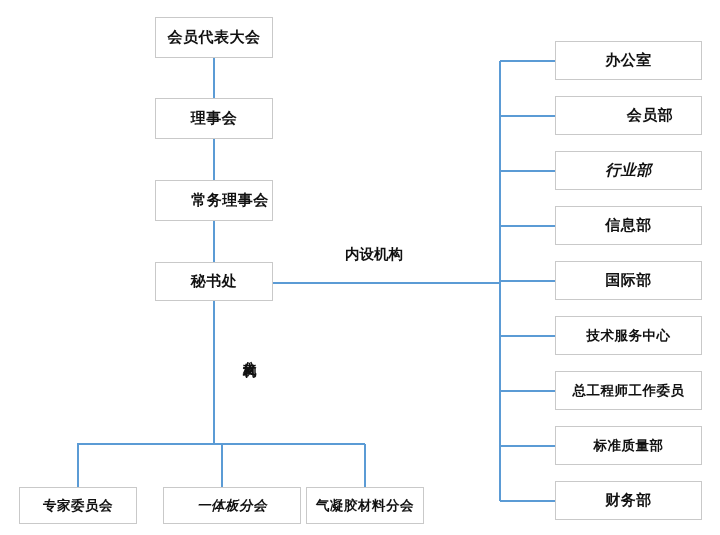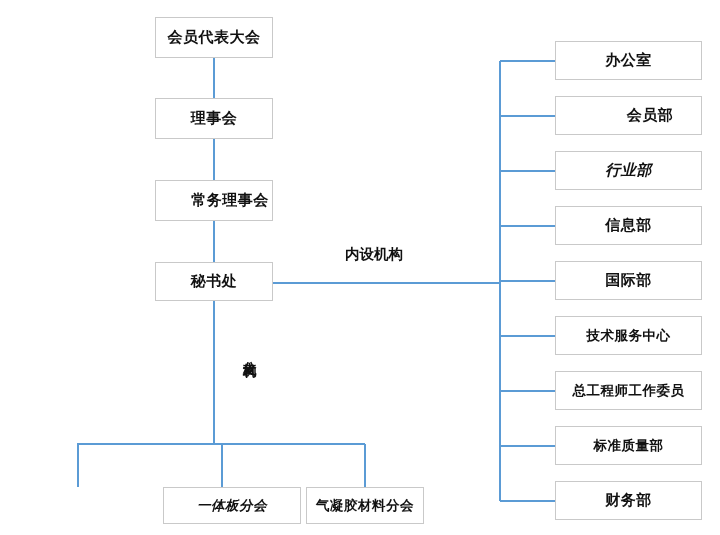--- a/index.html
+++ b/index.html
@@ -130,20 +130,23 @@
   <div class="node small" id="u-chief" style="left: 555px; top: 371px; width: 147px; height: 39px;">
     <span>总工程师工作委员</span>
   </div>
   <div class="node small" id="u-standards" style="left: 555px; top: 426px; width: 147px; height: 39px;">
     <span>标准质量部</span>
   </div>
   <div class="node" id="u-finance" style="left: 555px; top: 481px; width: 147px; height: 39px;">
     <span>财务部</span>
   </div>
 
+  <div class="node small" id="b-expert" style="left: 19px; top: 487px; width: 118px; height: 37px;">
+    <span>专家委员会</span>
+  </div>
   <div class="node small" id="b-board" style="left: 163px; top: 487px; width: 138px; height: 37px; font-style: italic;">
     <span>一体板分会</span>
   </div>
   <div class="node small" id="b-aerogel" style="left: 306px; top: 487px; width: 118px; height: 37px;">
     <span>气凝胶材料分会</span>
   </div>
 
 </div>
 
 </body></html>

